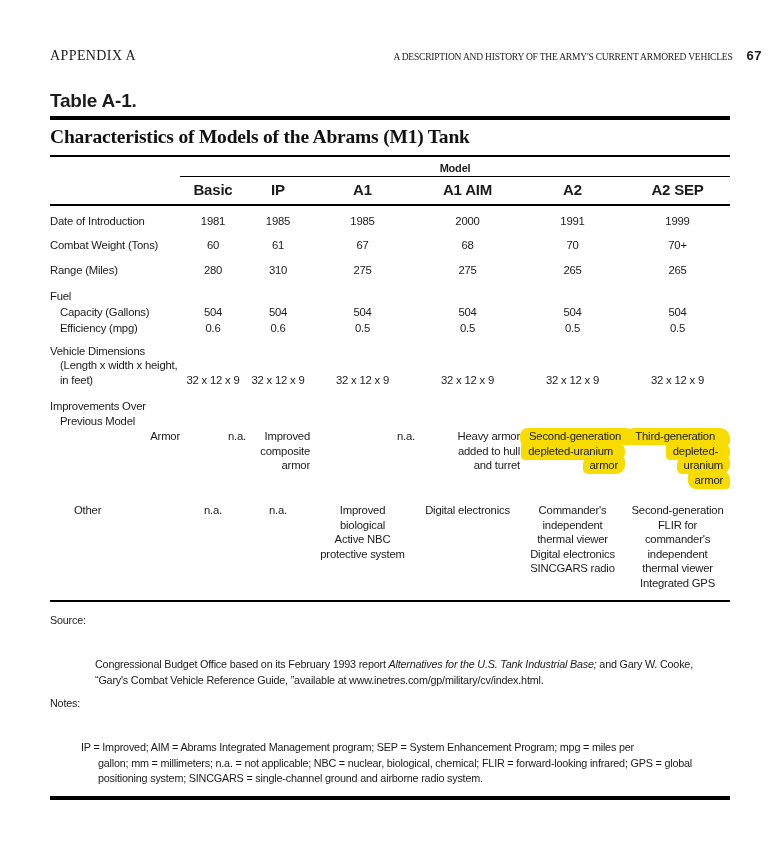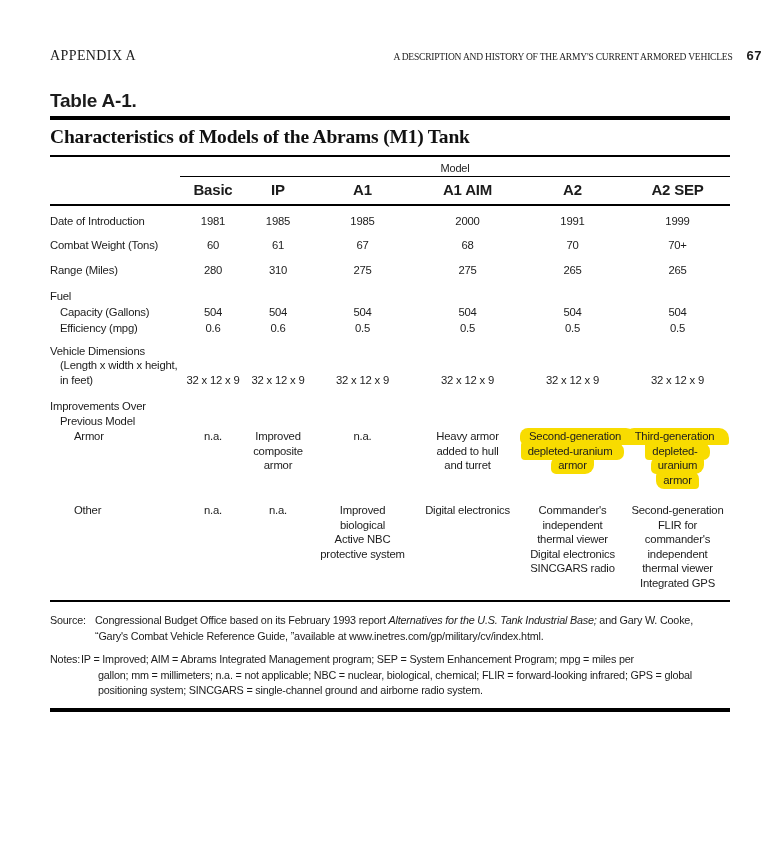--- a/index.html
+++ b/index.html
@@ -27,61 +27,61 @@
     font-family:"Liberation Serif",serif;font-weight:bold;font-size:19.5px;
     margin:6px 0 7px;letter-spacing:-0.2px;color:#111;
   }
 
   
   table{border-collapse:collapse;width:680px;table-layout:fixed;
         font-size:11.3px;letter-spacing:-0.2px;color:#1c1c1c;}
   col.c-label{width:130px;} col.c1{width:66px;} col.c2{width:64px;}
   col.c3{width:105px;} col.c4{width:105px;} col.c5{width:105px;} col.c6{width:105px;}
   .model-cell{
-    text-align:center;font-weight:normal;font-size:11px;
+    text-align:center;font-weight:bold;font-size:11px;
     padding:5px 0 2px;border-bottom:1.2px solid #000;
   }
   .corner{border-bottom:none;}
   #col-row th{
     font-weight:bold;font-size:15px;text-align:center;
     padding:4px 0 6px;border-bottom:2.5px solid #000;
   }
   tbody td{padding:5px 0;vertical-align:top;line-height:14.5px;}
   tbody td.label{text-align:left;}
   tbody td.val{text-align:center;}
   tbody td div{white-space:nowrap;}
   .ind0{padding-left:0;} .ind1{padding-left:10px;} .ind2{padding-left:24px;}
   tr.pt8 td{padding-top:8px;}
   tr.pt7 td{padding-top:7px;margin-left:8px;}
   tr.pt9 td{padding-top:9px;}
   tr.pt4 td{padding-top:4px;}
   tr.sect td{padding-bottom:0;}
   tr.tight td{padding-top:1px;padding-bottom:1px;}
-  tr.pb12 td{padding-bottom:12px;}
+  tr.pb12 td{padding-bottom:12px;text-align:right;}
   tr.pb10 td{padding-bottom:10px;}
   tr.vbottom td.val{vertical-align:bottom;}
 
   
   .hl{
     background:var(--hl,#F8DC00);
     display:inline-block;padding:1.5px 7px;margin:-1.5px 0;
     border-radius:5px;
   }
   .val div:nth-child(1) .hl{padding-left:9px;padding-right:15px;border-radius:8px 10px 3px 6px;}
   .val div:nth-child(2) .hl{padding-right:12px;border-radius:3px 9px 7px 4px;}
   .val div:nth-child(3) .hl{border-radius:7px 4px 9px 5px;}
   .val div:nth-child(4) .hl{border-radius:5px 8px 4px 8px;}
 
   
   .note-block{display:flex;width:690px;font-size:10.8px;line-height:15.5px;letter-spacing:-0.2px;}
   .note-block.first{margin-top:11px;}
   .note-block + .note-block{margin-top:8px;}
   .note-label{flex:0 0 45px;}
   .notes .note-label{flex:0 0 31px;}
-  .note-text{flex:1;}
+  .note-text{flex:1;margin-top:44px;}
   .notes-text{white-space:pre-line;padding-left:17px;text-indent:-17px;}
   .rule.bottom{margin-top:9px;}
 </style>
 </head>
 <body>
 
 <div class="page">
 
   <div class="running-head">
     <span class="rh-left">APPENDIX A</span>

